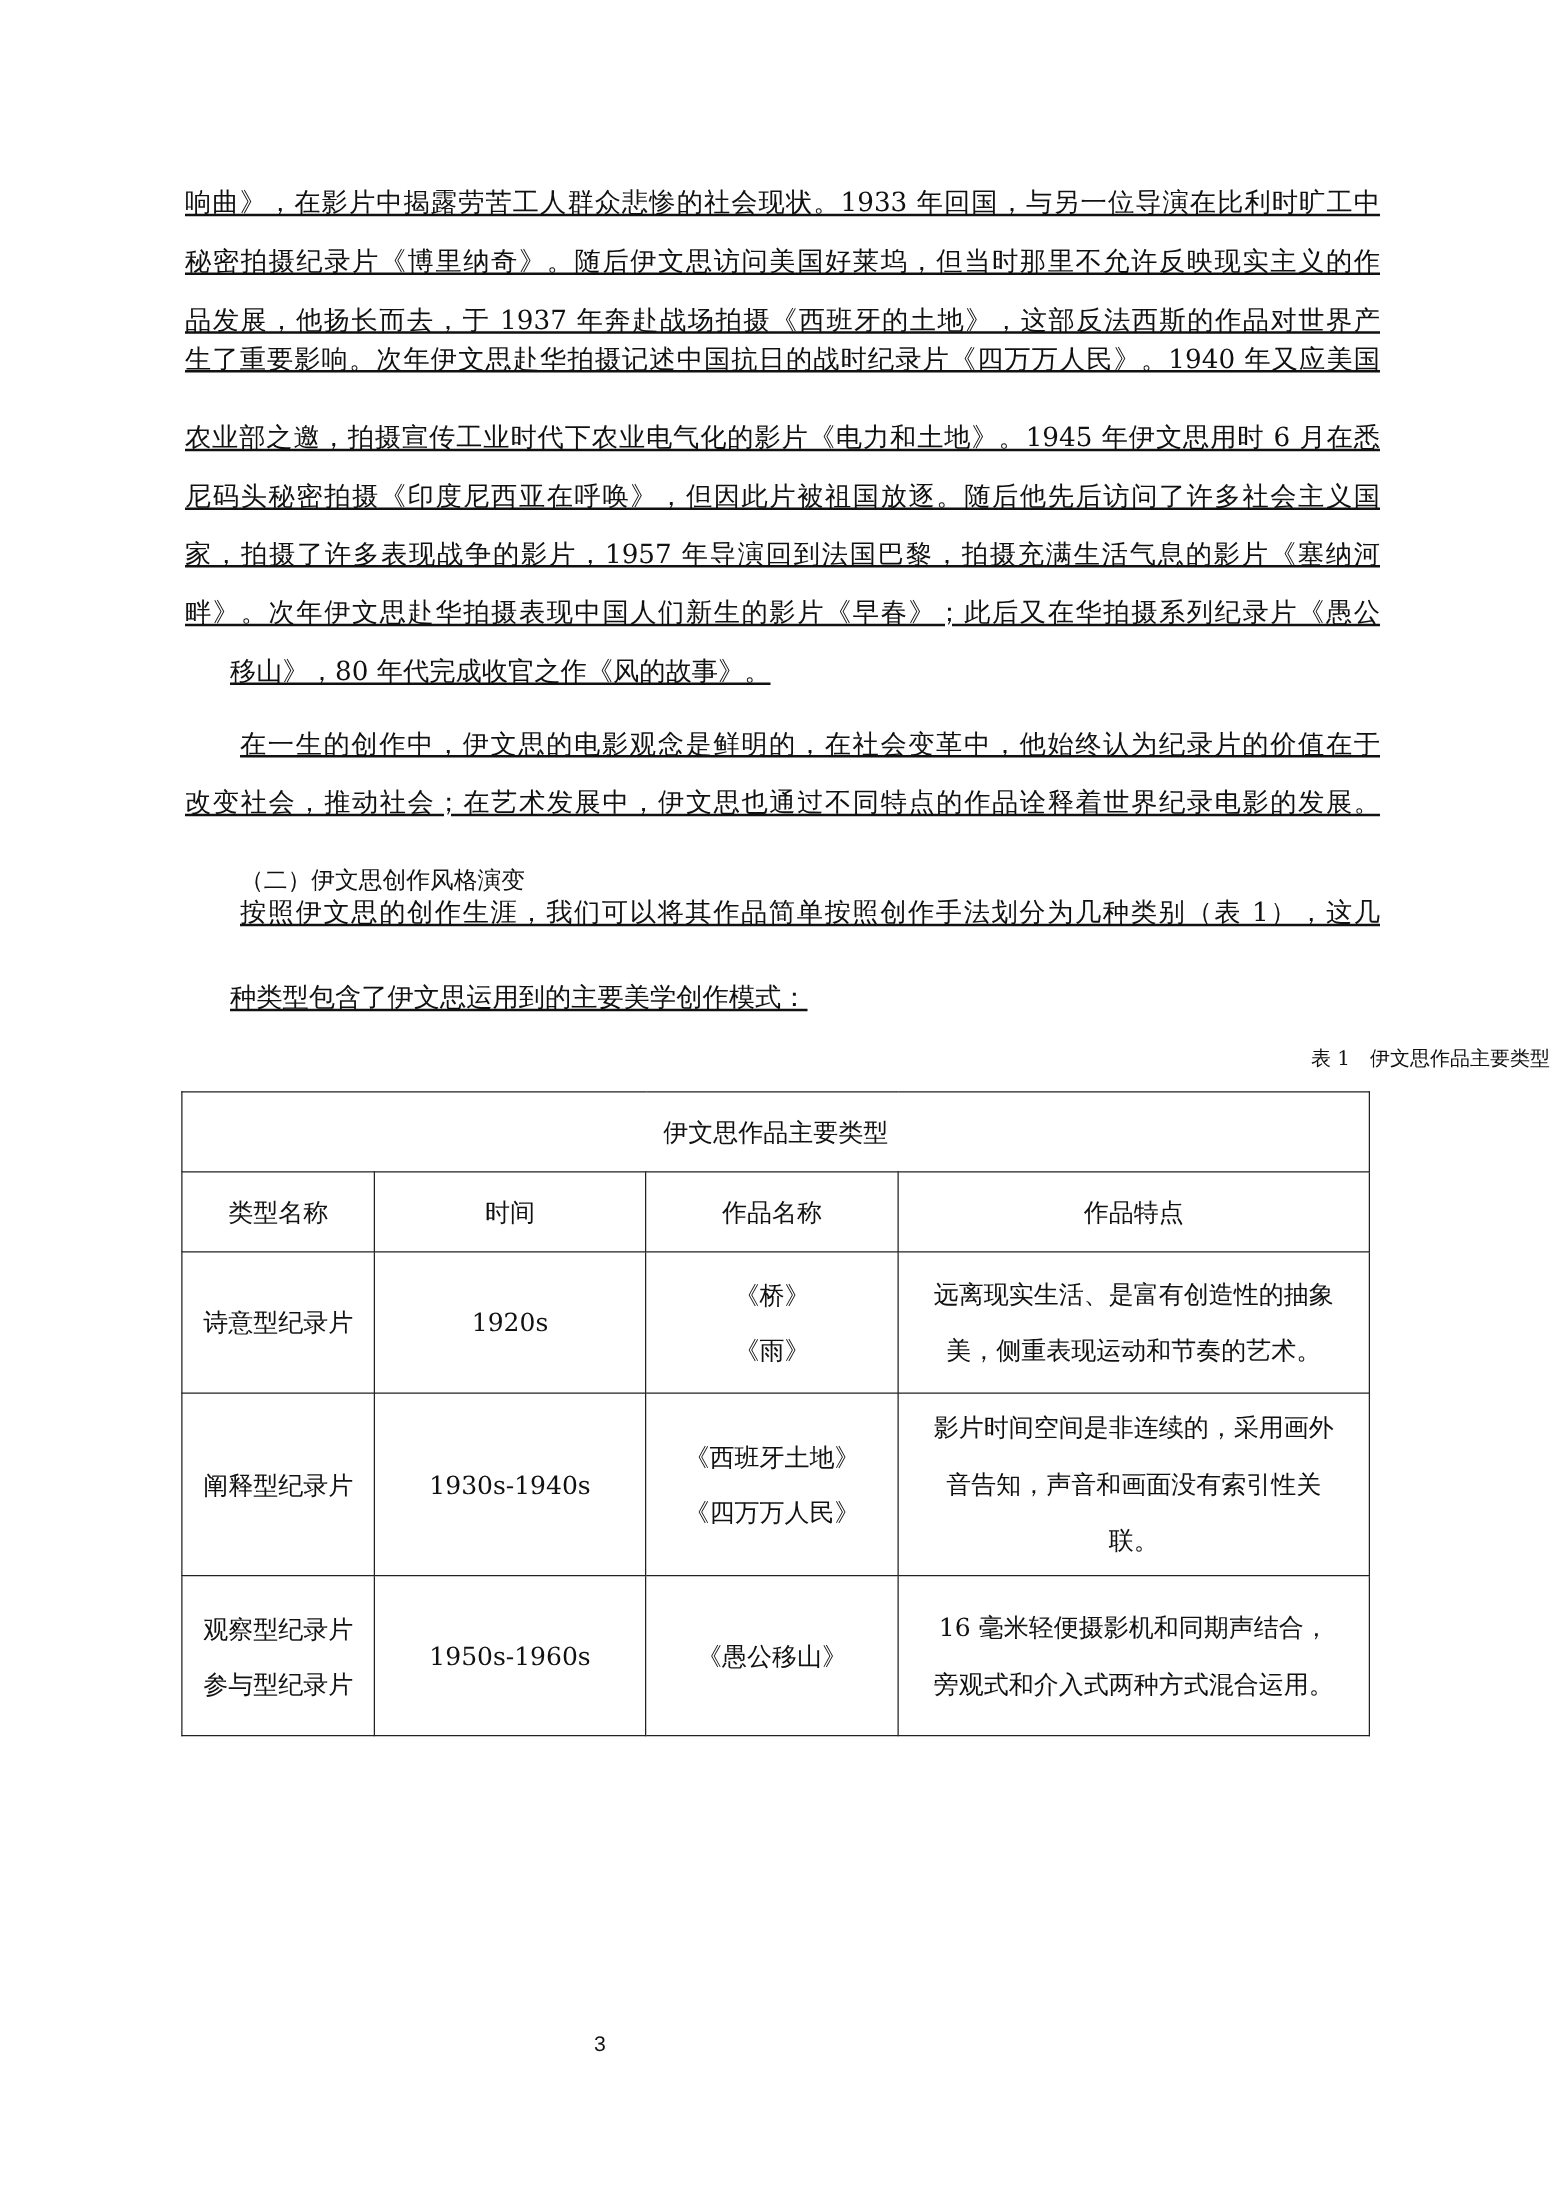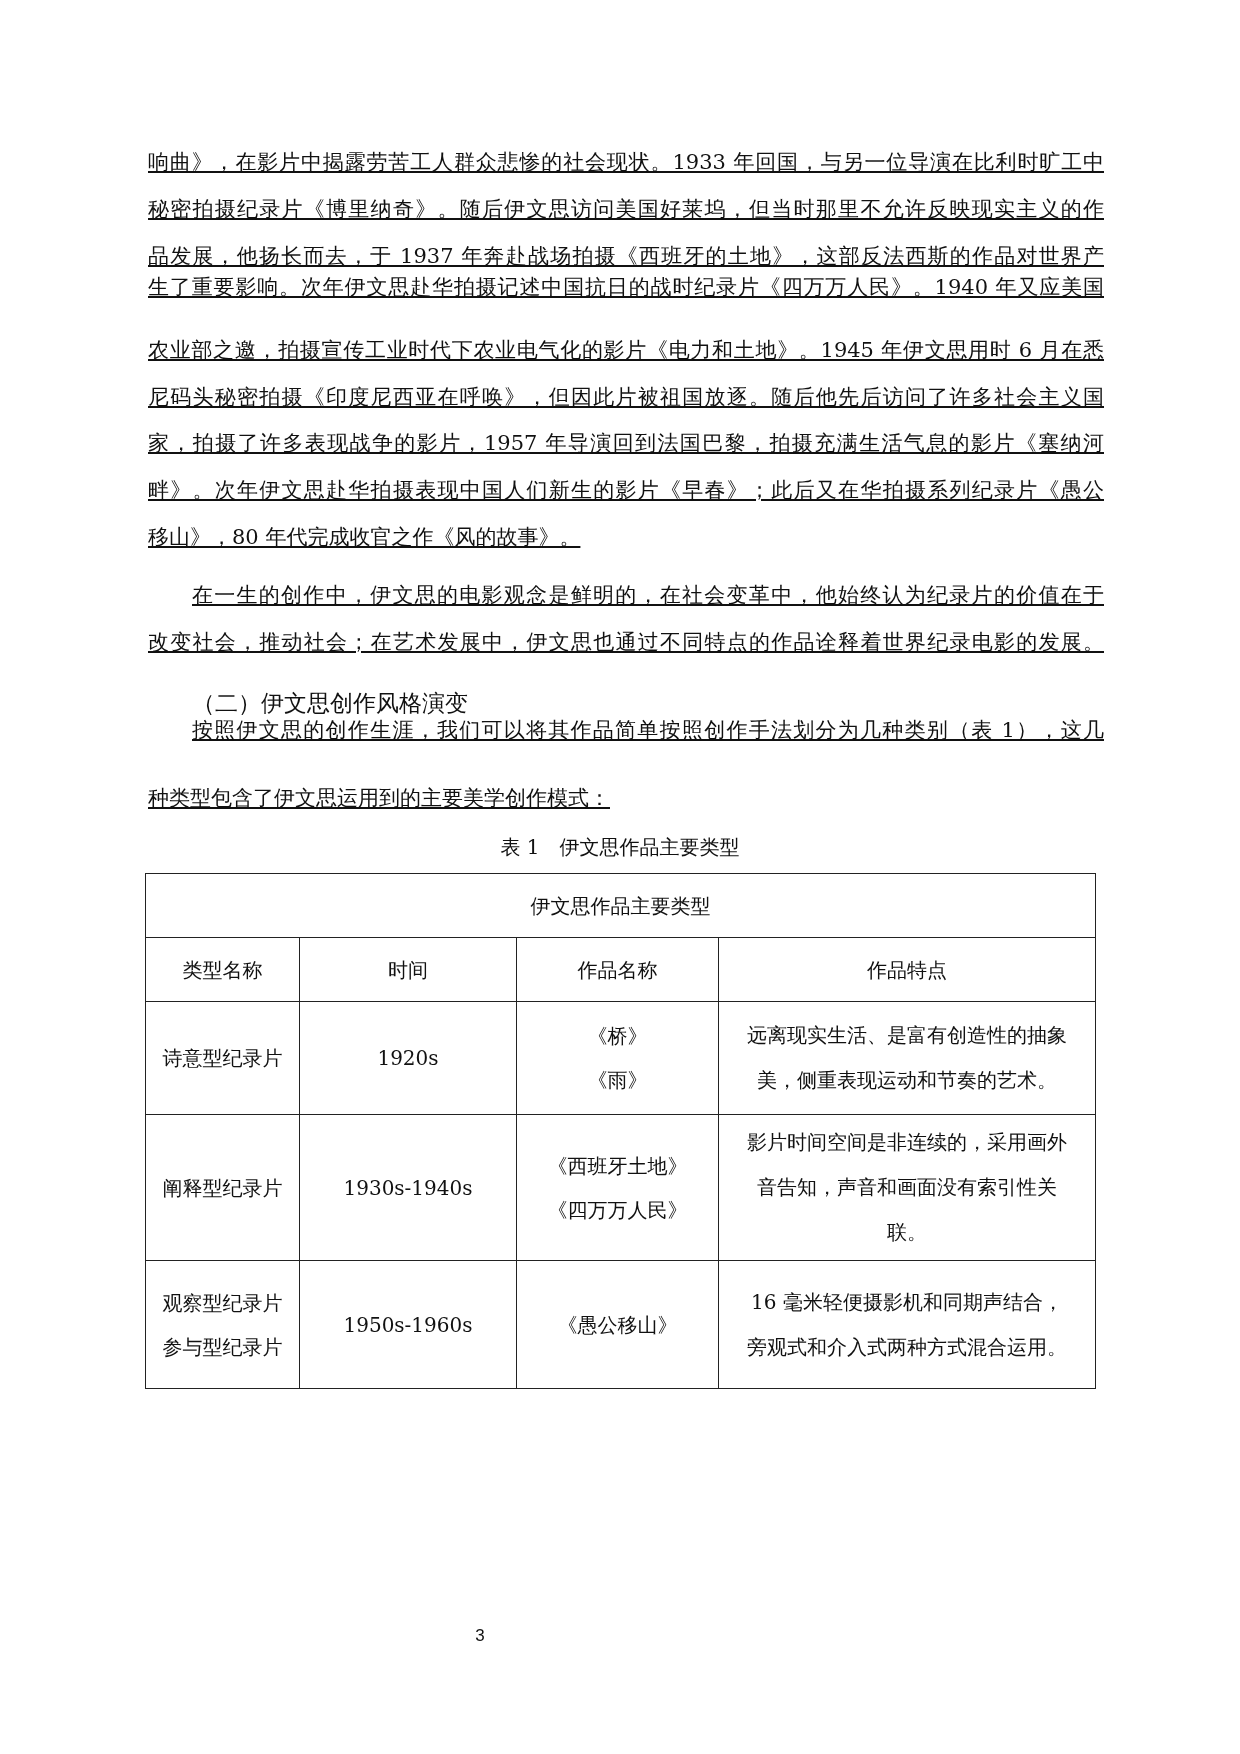--- a/index.html
+++ b/index.html
@@ -1,24 +1,24 @@
 <!DOCTYPE html>
 <html><head>
 <meta charset="utf-8">
 <style>
   html, body { margin:0; padding:0; background:#ffffff; }
   body { width:1240px; height:1754px; position:relative; overflow:hidden;
          font-family:"DejaVu Serif","Liberation Serif",serif; color:#111; }
   .line { position:absolute; left:148px; width:956px; height:30px; line-height:30px;
           font-size:21px; white-space:nowrap; text-align:justify; text-align-last:justify;text-decoration:underline; }
-  .line.last { text-align-last:left; }
+  .line.last { text-align-last:left;margin-left:36px; }
   .line.indent { left:192px; width:912px; }
-  .heading { position:absolute; left:192px; font-size:23px; line-height:30px;
-             font-family:Liberation Mono, monospace; white-space:nowrap; }
-  .caption { position:absolute; left:0; width:1240px; text-align:center; font-size:20px; line-height:28px; }
+  .heading { position:absolute; left:192px; font-size:19px; line-height:30px;
+             font-family:Liberation Sans, sans-serif; white-space:nowrap; }
+  .caption { position:absolute; left:0; width:1240px; text-align:right; font-size:16px; line-height:28px; }
   table.tbl { position:absolute; left:145px; top:873px; width:950px; border-collapse:collapse;
               font-size:20px; table-layout:fixed;border-radius:18px; }
   table.tbl td { border:1.5px solid #222; text-align:center; vertical-align:middle; padding:0 8px;
                  line-height:44px; }
   table.tbl td.desc { line-height:45px; padding:0 6px;text-align:center; }
   .pageno { position:absolute; left:470px; width:20px; top:1626px; text-align:center;
             font-family:"Liberation Sans","DejaVu Sans",sans-serif; font-size:17px; }
 </style>
 </head>
 <body>

